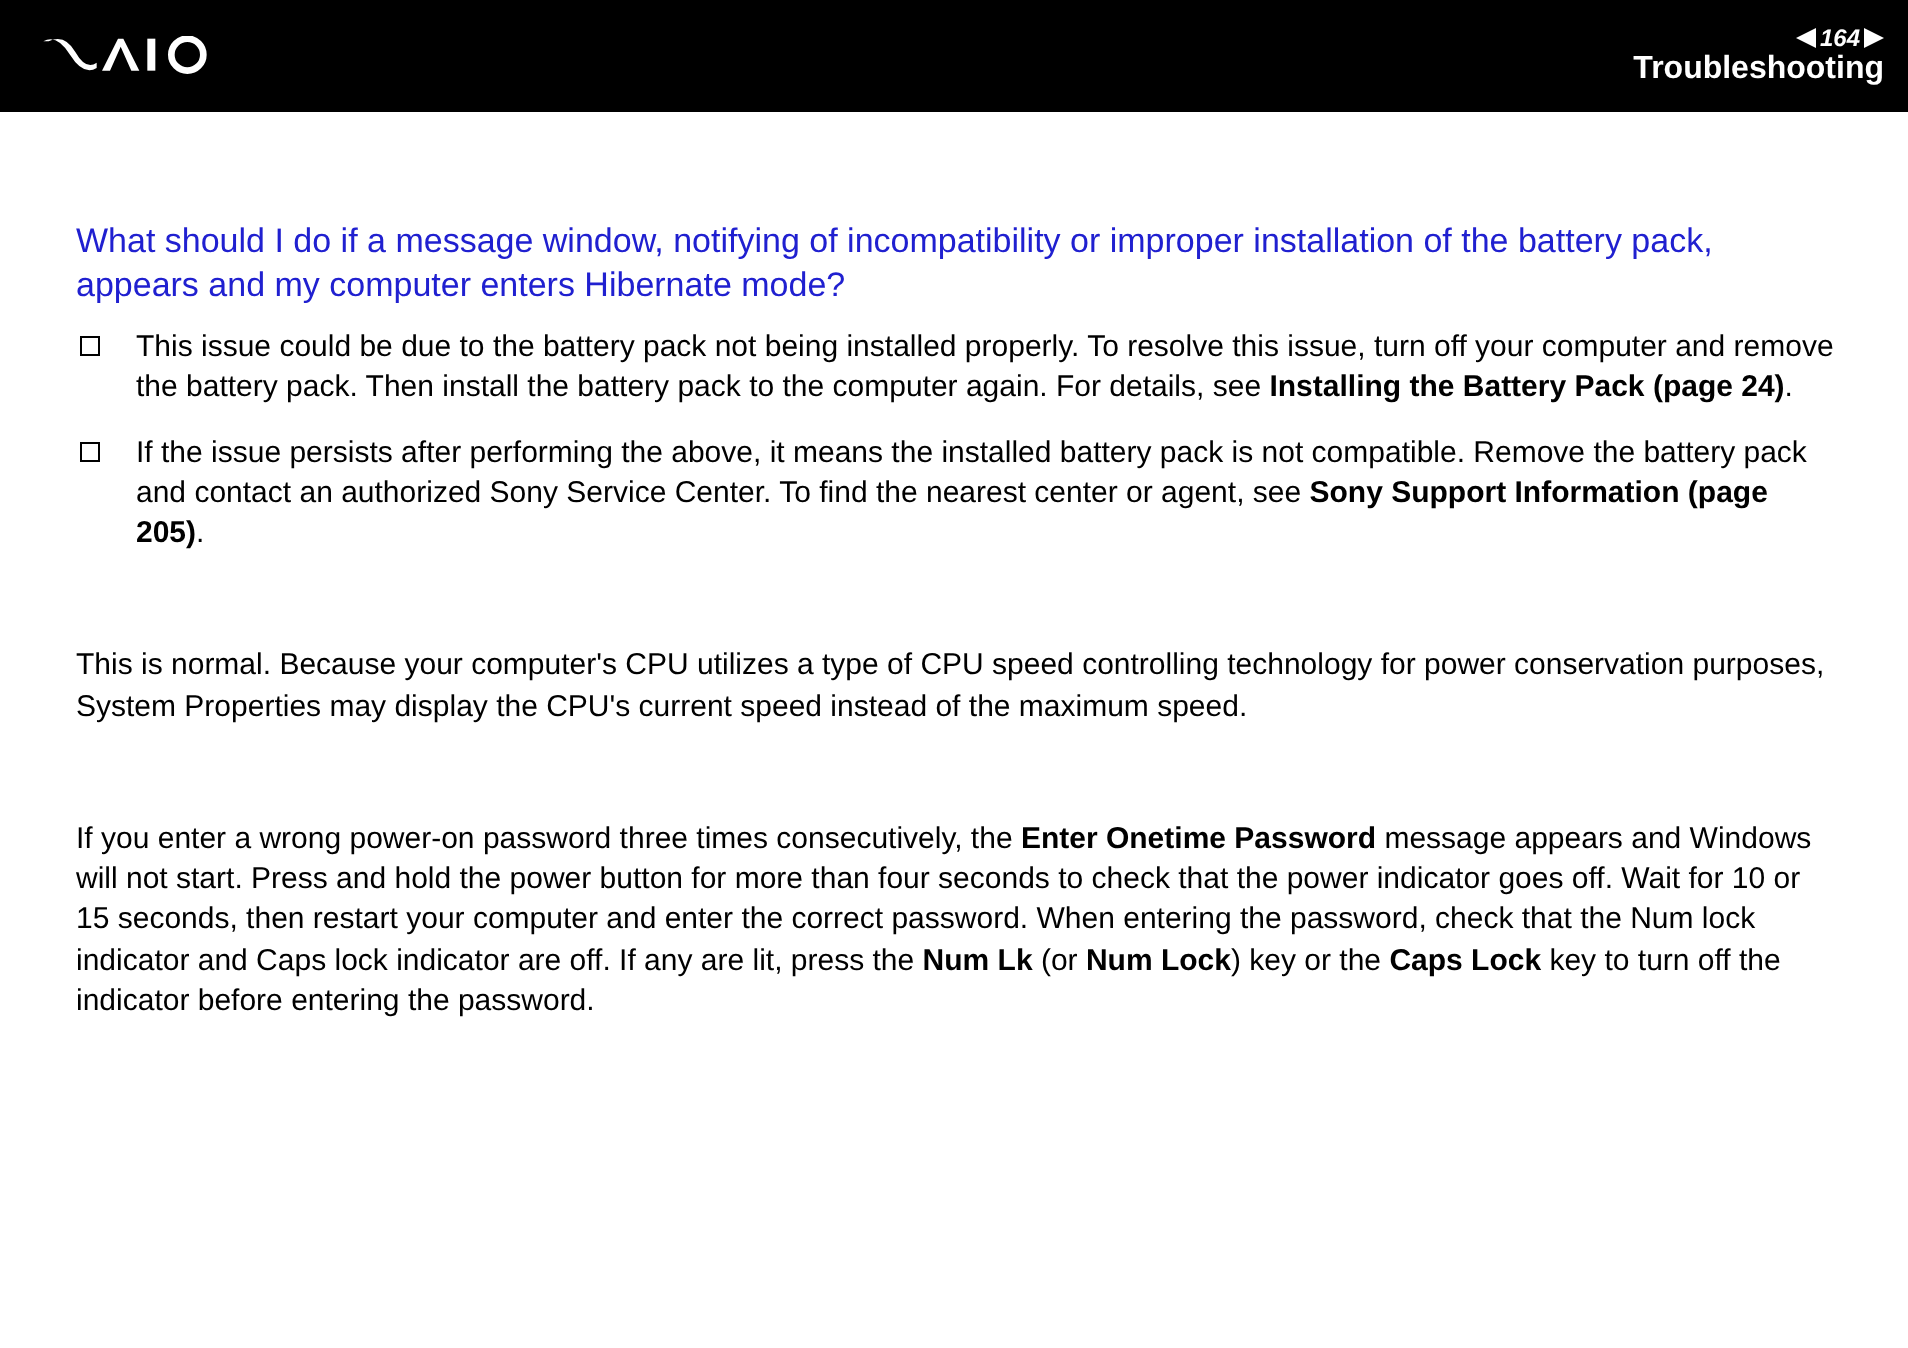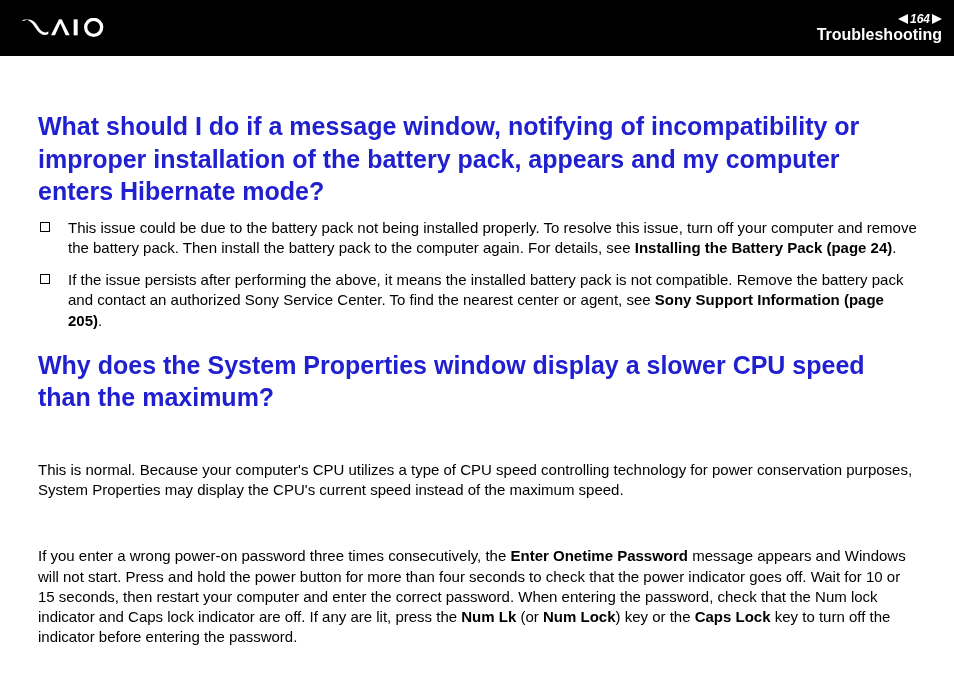--- a/index.html
+++ b/index.html
@@ -48,22 +48,22 @@
   .tri-right { border-left: 10px solid #fff; }
   .section-label {
     font-size: 16px;
     font-weight: bold;
   }
   .content {
     padding: 28px 34px 20px 38px;
   }
   .q-heading {
     color: #2020d0;
-    font-size: 25px;
-    font-weight: bold;
+    font-size: 17px;
+    font-weight: normal;
     line-height: 1.3;
     margin-top: 18px;
     margin-bottom: 10px;
   }
   .q-heading.first { margin-top: 26px; }
   ul.bullets {
     list-style: none;
     padding-left: 0;
   }
   ul.bullets li {
@@ -120,18 +120,17 @@
     <li>
       <span class="bullet-mark"></span>
       <span class="txt"><span>This issue could be due to the battery pack not being installed properly. To resolve this issue, turn off your computer and remove the battery pack. Then install the battery pack to the computer again. For details, see </span><b>Installing the Battery Pack (page 24)</b><span>.</span></span>
     </li>
     <li>
       <span class="bullet-mark"></span>
       <span class="txt"><span>If the issue persists after performing the above, it means the installed battery pack is not compatible. Remove the battery pack and contact an authorized Sony Service Center. To find the nearest center or agent, see </span><b>Sony Support Information (page 205)</b><span>.</span></span>
     </li>
   </ul>
 
-  <h2 class="q-heading">Why does the System Properties window display a slower CPU speed than the maximum?</h2>
   <p class="para">This is normal. Because your computer's CPU utilizes a type of CPU speed controlling technology for power conservation purposes, System Properties may display the CPU's current speed instead of the maximum speed.</p>
 
   <p class="para"><span>If you enter a wrong power-on password three times consecutively, the </span><b>Enter Onetime Password</b><span> message appears and Windows will not start. Press and hold the power button for more than four seconds to check that the power indicator goes off. Wait for 10 or 15 seconds, then restart your computer and enter the correct password. When entering the password, check that the Num lock indicator and Caps lock indicator are off. If any are lit, press the </span><b>Num Lk</b><span> (or </span><b>Num Lock</b><span>) key or the </span><b>Caps Lock</b><span> key to turn off the indicator before entering the password.</span></p>
 
 </div>
 
 </body></html>

